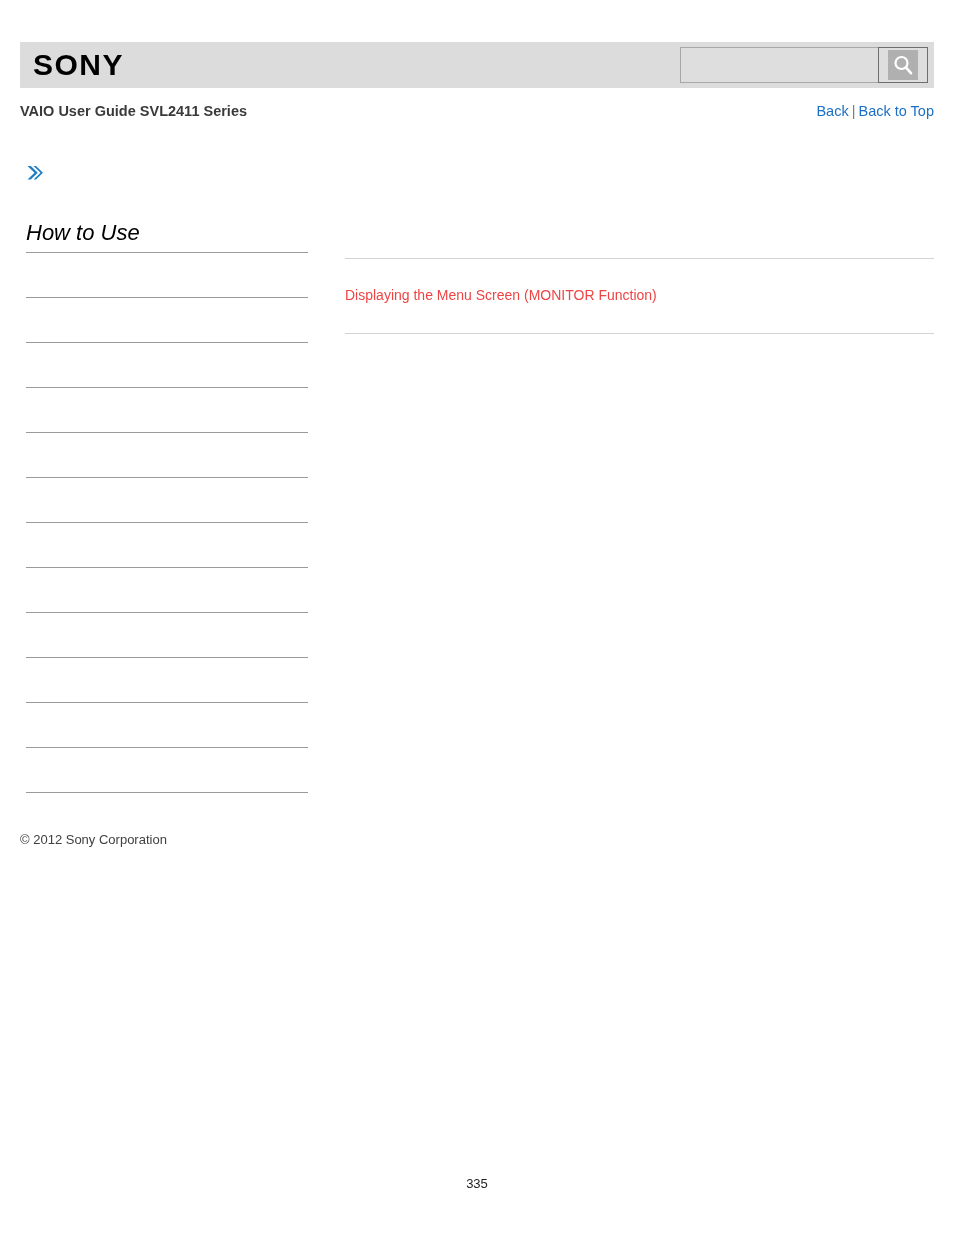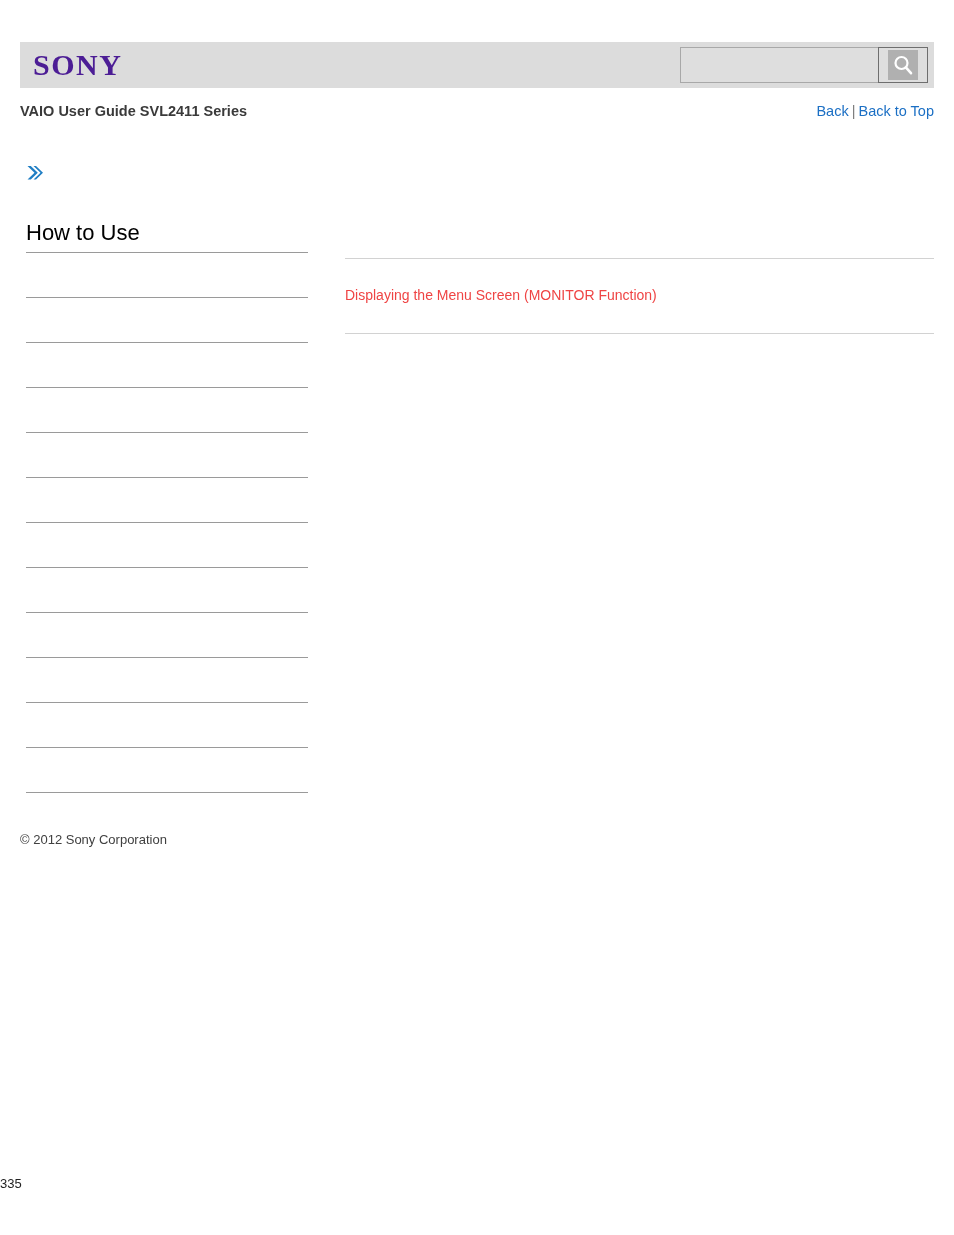--- a/index.html
+++ b/index.html
@@ -23,25 +23,25 @@
     top: 42px;
     width: 914px;
     height: 46px;
     background: #dcdcdc;
     box-sizing: border-box;
   }
   #sony-logo {
     position: absolute;
     left: 13px;
     top: 6px;
-    font-family: Liberation Serif, serif;
+    font-family: Liberation Sans, sans-serif;
     font-size: 30px;
     font-weight: bold;
     letter-spacing: 1.5px;
-    color: #4c1d95;
+    color: #000000;
     line-height: 34px;
     user-select: none;
   }
   #search-group {
     position: absolute;
     right: 6px;
     top: 5px;
     height: 36px;
     display: flex;
     align-items: stretch;
@@ -133,20 +133,21 @@
     width: 282px;
   }
   #sidebar-title {
     font-size: 22px;
     font-weight: normal;
     color: #000000;
     line-height: 30px;
     margin: 0;
     padding: 0 0 4px 0;
     white-space: nowrap;
+    font-style: italic;
   }
   .sb-item {
     height: 45px;
     box-sizing: border-box;
     border-top: 1px solid #9a9a9a;
     font-size: 13px;
     color: #222222;
     line-height: 45px;
     padding-left: 2px;
     overflow: hidden;
@@ -194,21 +195,21 @@
     text-decoration: none;
     line-height: 20px;
   }
 
   
   #page-number {
     position: absolute;
     left: 0;
     top: 1176px;
     width: 954px;
-    text-align: left;
+    text-align: center;
     font-size: 13px;
     color: #222222;
   }
 </style>
 </head>
 <body>
 
 <div id="header-bar">
   <div id="sony-logo">SONY</div>
 

